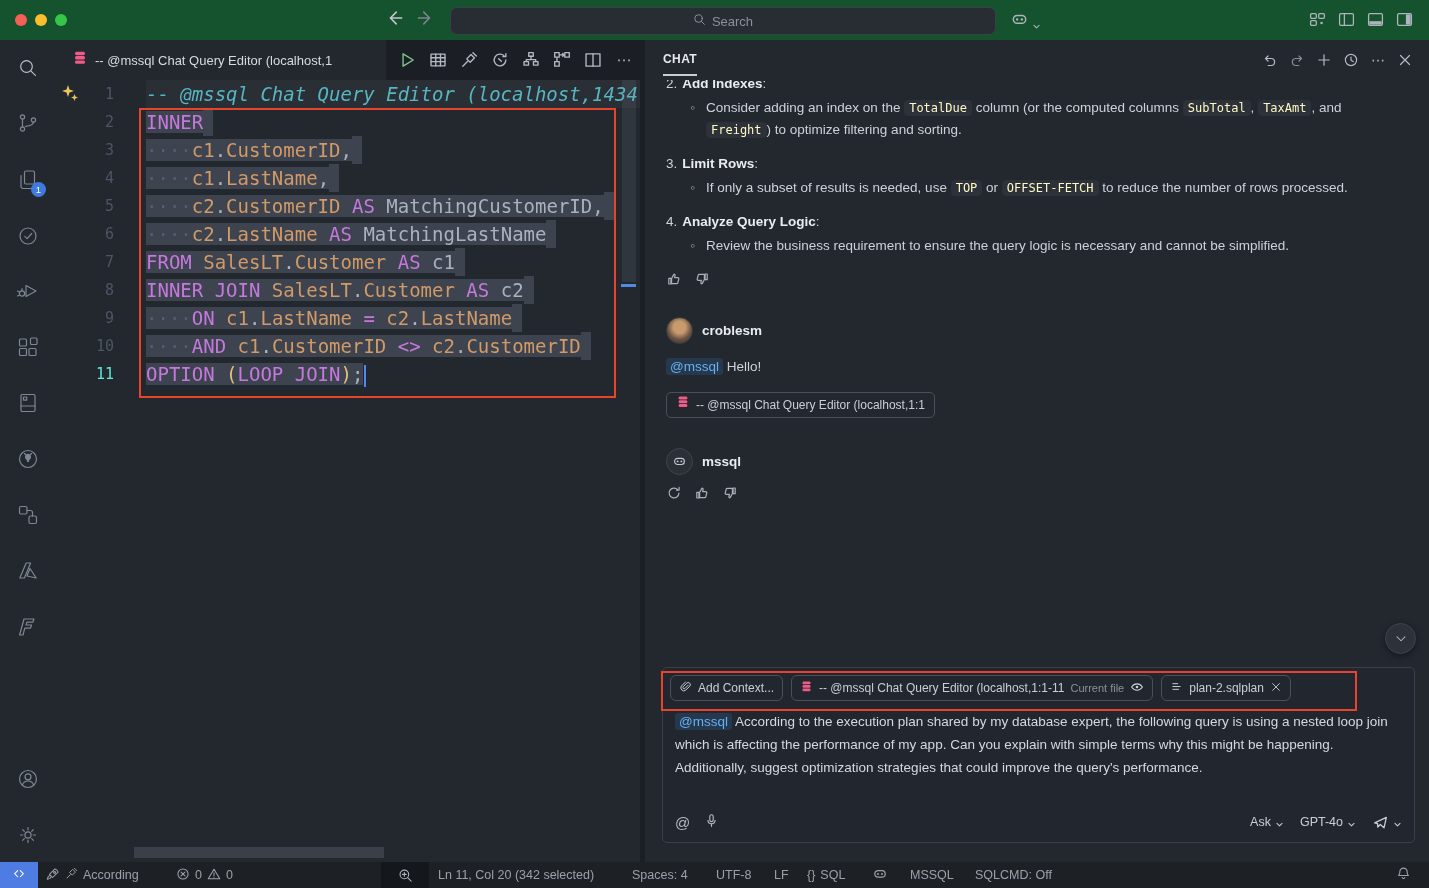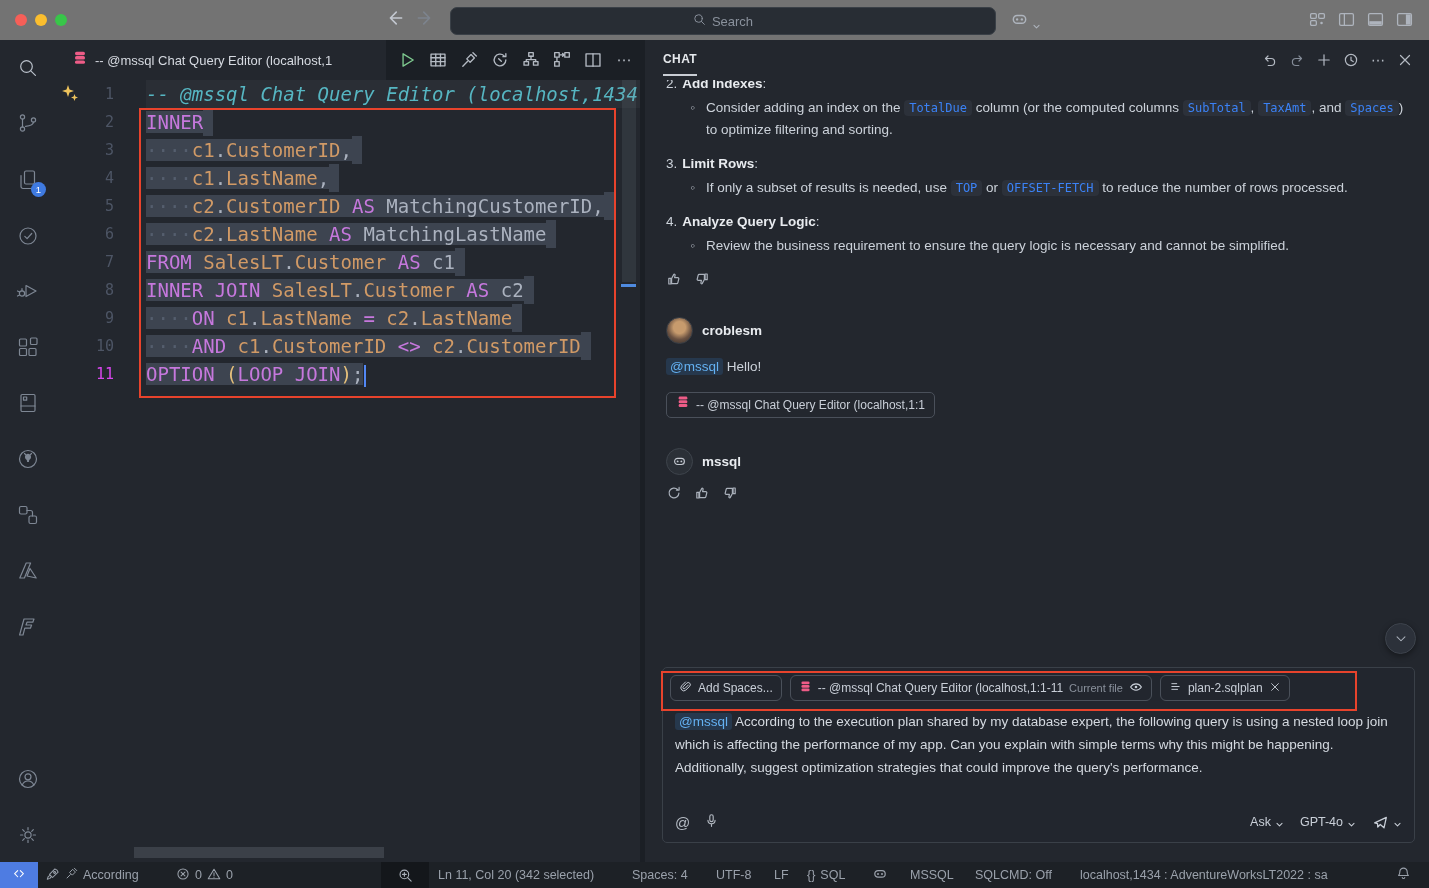--- a/index.html
+++ b/index.html
@@ -1,21 +1,21 @@
 <!DOCTYPE html>
 <html><head>
 <meta charset="utf-8">
 <style>
   html,body{margin:0;padding:0;background:#15181c;}
   #stage{position:relative;width:1429px;height:888px;background:#23272e;overflow:hidden;
          font-family:"Liberation Sans",sans-serif;color:#ccd2da;-webkit-font-smoothing:antialiased;}
   svg{fill:none;stroke:currentColor;stroke-width:1.2;stroke-linecap:round;stroke-linejoin:round;}
 
   
-  #titlebar{position:absolute;left:0;top:0;width:1429px;height:40px;background:#737373;}
+  #titlebar{position:absolute;left:0;top:0;width:1429px;height:40px;background:#14532d;}
   .tl{position:absolute;top:14px;width:12px;height:12px;border-radius:50%;}
   #nav-arrows{position:absolute;left:385px;top:9px;display:flex;gap:14px;color:#c3c8d0;}
   #searchbox{position:absolute;left:450px;top:7px;width:544px;height:26px;background:#282d34;
              border:1px solid #3a4047;border-radius:7px;display:flex;align-items:center;justify-content:center;
              gap:6px;color:#8a919c;font-size:13px;}
   #title-copilot{position:absolute;left:1010px;top:10px;display:flex;align-items:center;gap:3px;color:#aeb4bd;}
   #win-icons{position:absolute;right:16px;top:11px;display:flex;gap:12px;color:#aeb4bd;}
 
   
   #activitybar{position:absolute;left:0;top:40px;width:56px;height:822px;background:#23272e;}
@@ -57,21 +57,21 @@
   #chat-title-underline{position:absolute;left:18px;top:34px;width:34px;height:2px;background:#c9cdd4;}
   #chat-header-icons{position:absolute;right:16px;top:12px;display:flex;gap:11px;color:#b4bac3;}
   #chat-header-icons .chi{width:16px;height:16px;}
   #chat-stream{position:absolute;left:0;top:40px;width:100%;height:592px;overflow:hidden;
                padding:0 20px 0 21px;box-sizing:border-box;font-size:13.5px;line-height:22px;color:#ccd2da;}
   .c-li{margin:12px 0 2px;} .c-li:first-child{margin-top:-7px;}
   .c-num{margin-right:5px;} .c-li b{color:#e8ebef;}
   .c-bullet{display:flex;padding-left:24px;}
   .c-bullet .dot{width:16px;flex:none;color:#aab1bb;}
   .c-bullet .bt{flex:1;}
-  .codechip{font-family:"DejaVu Sans Mono",monospace;font-size:12px;color:#3b82f6;background:#2c313a;
+  .codechip{font-family:"DejaVu Sans Mono",monospace;font-size:12px;color:#fef9c3;background:#2c313a;
             border-radius:4px;padding:1px 5px;}
   .mention{color:#64b1f2;background:#26384d;border-radius:3px;padding:1px 4px;}
   .actrow{display:flex;gap:12px;margin:14px 0 0;color:#aab1bb;}
   .actrow .ai{width:16px;height:16px;cursor:pointer;}
   .msg{margin-top:30px;}
   .msg-head{display:flex;align-items:center;gap:9px;font-weight:700;color:#e8ebef;}
   .avatar{width:25px;height:25px;border-radius:50%;flex:none;}
   .avatar.photo{background:radial-gradient(circle at 50% 38%,#c79b6d 0 30%,#6b5242 60%,#2e2a28 100%);border:1px solid #3a3f46;}
   .avatar.bot{background:#2b3037;border:1px solid #3e444c;display:flex;align-items:center;justify-content:center;color:#c3c8d0;}
   .msg-body{margin-top:12px;}
@@ -275,21 +275,21 @@
         <div class="cl l1bg"><span class="ln">1</span><span class="lc"><span class="tk-cm">-- @mssql Chat Query Editor (localhost,1434:</span></span></div>
         <div class="cl"><span class="ln">2</span><span class="lc"><span class="sel"><span class="tk-kw">INNER</span></span><span class="seltail"></span></span></div>
         <div class="cl"><span class="ln">3</span><span class="lc"><span class="sel"><span class="tk-ws">····</span><span class="tk-id">c1</span><span class="tk-pu">.</span><span class="tk-id">CustomerID</span><span class="tk-pu">,</span></span><span class="seltail"></span></span></div>
         <div class="cl"><span class="ln">4</span><span class="lc"><span class="sel"><span class="tk-ws">····</span><span class="tk-id">c1</span><span class="tk-pu">.</span><span class="tk-id">LastName</span><span class="tk-pu">,</span></span><span class="seltail"></span></span></div>
         <div class="cl"><span class="ln">5</span><span class="lc"><span class="sel"><span class="tk-ws">····</span><span class="tk-id">c2</span><span class="tk-pu">.</span><span class="tk-id">CustomerID</span><span class="tk-pu"> </span><span class="tk-kw">AS</span><span class="tk-pu"> </span><span class="tk-fg">MatchingCustomerID</span><span class="tk-pu">,</span></span><span class="seltail"></span></span></div>
         <div class="cl"><span class="ln">6</span><span class="lc"><span class="sel"><span class="tk-ws">····</span><span class="tk-id">c2</span><span class="tk-pu">.</span><span class="tk-id">LastName</span><span class="tk-pu"> </span><span class="tk-kw">AS</span><span class="tk-pu"> </span><span class="tk-fg">MatchingLastName</span></span><span class="seltail"></span></span></div>
         <div class="cl"><span class="ln">7</span><span class="lc"><span class="sel"><span class="tk-kw">FROM</span><span class="tk-pu"> </span><span class="tk-id">SalesLT</span><span class="tk-pu">.</span><span class="tk-id">Customer</span><span class="tk-pu"> </span><span class="tk-kw">AS</span><span class="tk-pu"> </span><span class="tk-fg">c1</span></span><span class="seltail"></span></span></div>
         <div class="cl"><span class="ln">8</span><span class="lc"><span class="sel"><span class="tk-kw">INNER JOIN</span><span class="tk-pu"> </span><span class="tk-id">SalesLT</span><span class="tk-pu">.</span><span class="tk-id">Customer</span><span class="tk-pu"> </span><span class="tk-kw">AS</span><span class="tk-pu"> </span><span class="tk-fg">c2</span></span><span class="seltail"></span></span></div>
         <div class="cl"><span class="ln">9</span><span class="lc"><span class="sel"><span class="tk-ws">····</span><span class="tk-kw">ON</span><span class="tk-pu"> </span><span class="tk-id">c1</span><span class="tk-pu">.</span><span class="tk-id">LastName</span><span class="tk-pu"> </span><span class="tk-kw">=</span><span class="tk-pu"> </span><span class="tk-id">c2</span><span class="tk-pu">.</span><span class="tk-id">LastName</span></span><span class="seltail"></span></span></div>
         <div class="cl"><span class="ln">10</span><span class="lc"><span class="sel"><span class="tk-ws">····</span><span class="tk-kw">AND</span><span class="tk-pu"> </span><span class="tk-id">c1</span><span class="tk-pu">.</span><span class="tk-id">CustomerID</span><span class="tk-pu"> </span><span class="tk-kw">&lt;&gt;</span><span class="tk-pu"> </span><span class="tk-id">c2</span><span class="tk-pu">.</span><span class="tk-id">CustomerID</span></span><span class="seltail"></span></span></div>
-        <div class="cl"><span class="ln" style="color: #d946ef;">11</span><span class="lc"><span class="sel"><span class="tk-kw">OPTION</span><span class="tk-pu"> </span><span class="tk-br">(</span><span class="tk-kw">LOOP JOIN</span><span class="tk-br">)</span><span class="tk-pu">;</span></span><span class="cursor"></span></span></div>
+        <div class="cl"><span class="ln" style="color: #5eead4;">11</span><span class="lc"><span class="sel"><span class="tk-kw">OPTION</span><span class="tk-pu"> </span><span class="tk-br">(</span><span class="tk-kw">LOOP JOIN</span><span class="tk-br">)</span><span class="tk-pu">;</span></span><span class="cursor"></span></span></div>
       </div>
   </div>
   <span id="sparkle"><svg width="20" height="20" viewBox="0 0 20 20">
         <g fill="#eec35c" stroke="none">
           <path d="M8 1l1.5 4.5L14 7 9.5 8.5 8 13 6.5 8.5 2 7l4.5-1.5z"></path>
           <path d="M14.5 10l.9 2.6 2.6.9-2.6.9-.9 2.6-.9-2.6-2.6-.9 2.6-.9z"></path>
         </g>
       </svg></span>
   <div id="vscroll"></div>
   <div id="vmark"></div>
@@ -323,21 +323,21 @@
         <span class="chi"><svg width="16" height="16" viewBox="0 0 16 16" stroke-width="1.4">
               <path d="M3.5 3.5l9 9M12.5 3.5l-9 9"></path>
             </svg></span>
       </div>
     </div>
 
     <div id="chat-stream">
         <div class="c-li"><span class="c-num">2.</span><b>Add Indexes</b>:</div>
         <div class="c-bullet">
           <span class="dot">◦</span>
-          <span class="bt"><span>Consider adding an index on the </span><span class="codechip">TotalDue</span><span> column (or the computed columns </span><span class="codechip">SubTotal</span><span>, </span><span class="codechip">TaxAmt</span><span>, and </span><span class="codechip">Spaces</span><span>) to optimize filtering and sorting.</span></span>
+          <span class="bt"><span>Consider adding an index on the </span><span class="codechip">TotalDue</span><span> column (or the computed columns </span><span class="codechip">SubTotal</span><span>, </span><span class="codechip">TaxAmt</span><span>, and </span><span class="codechip">Freight</span><span>) to optimize filtering and sorting.</span></span>
         </div>
         <div class="c-li"><span class="c-num">3.</span><b>Limit Rows</b>:</div>
         <div class="c-bullet">
           <span class="dot">◦</span>
           <span class="bt"><span>If only a subset of results is needed, use </span><span class="codechip">TOP</span><span> or </span><span class="codechip">OFFSET-FETCH</span><span> to reduce the number of rows processed.</span></span>
         </div>
         <div class="c-li"><span class="c-num">4.</span><b>Analyze Query Logic</b>:</div>
         <div class="c-bullet">
           <span class="dot">◦</span>
           <span class="bt"><span>Review the business requirement to ensure the query logic is necessary and cannot be simplified.</span></span>
@@ -402,21 +402,21 @@
           <path d="M3.5 5.5 8 10l4.5-4.5"></path>
         </svg>
     </div>
 
     <div id="chat-input">
       <div id="pill-row">
         <div class="ctx-pill">
           <span><svg width="13" height="13" viewBox="0 0 16 16">
                 <path d="M11.6 6.1 7.2 10.5a1.5 1.5 0 0 1-2.1-2.1l4.4-4.5a2.6 2.6 0 0 1 3.7 3.7l-4.9 4.9a3.7 3.7 0 0 1-5.2-5.2l4.9-4.9"></path>
               </svg></span>
-          <span>Add Spaces...</span>
+          <span>Add Context...</span>
         </div>
         <div class="ctx-pill">
           <span><svg width="13" height="13" viewBox="0 0 16 16">
                 <g fill="#ee5c87" stroke="none">
                   <rect x="3" y="1.8" width="10" height="3.4" rx="1.6"></rect>
                   <rect x="3" y="6.1" width="10" height="3.4" rx="1.6"></rect>
                   <rect x="3" y="10.4" width="10" height="3.4" rx="1.6"></rect>
                 </g>
               </svg></span>
           <span>-- @mssql Chat Query Editor (localhost,1:1-11</span>
@@ -527,23 +527,20 @@
             <circle cx="6" cy="7.9" r="1" fill="currentColor" stroke="none"></circle>
             <circle cx="10" cy="7.9" r="1" fill="currentColor" stroke="none"></circle>
           </svg></span>
       </div>
     <div class="sb" style="left:910px">
         <span>MSSQL</span>
       </div>
     <div class="sb" style="left:975px">
         <span>SQLCMD: Off</span>
       </div>
-    <div class="sb" style="left:1080px">
-        <span>localhost,1434 : AdventureWorksLT2022 : sa</span>
-      </div>
     <div class="sb" style="left:1396px">
         <span><svg width="15" height="15" viewBox="0 0 16 16">
             <path d="M8 2.2a3.9 3.9 0 0 0-3.9 3.9c0 3.1-1.3 4-1.3 4h10.4s-1.3-.9-1.3-4A3.9 3.9 0 0 0 8 2.2zM6.7 12.4a1.35 1.35 0 0 0 2.6 0"></path>
           </svg></span>
       </div>
   </div>
 
 </div>
 
 </body></html>

